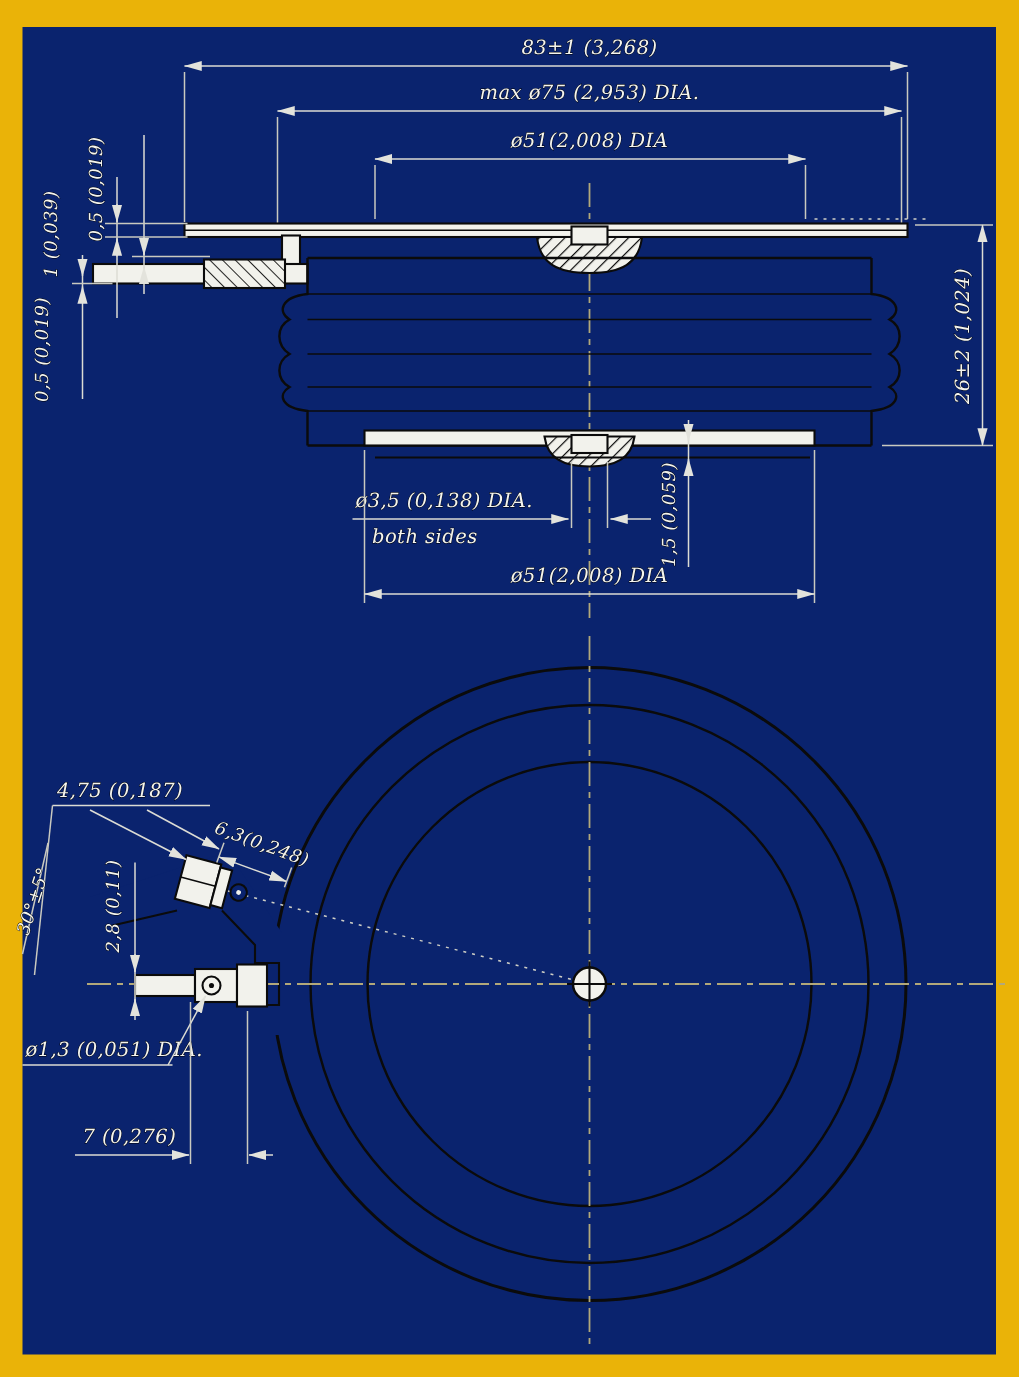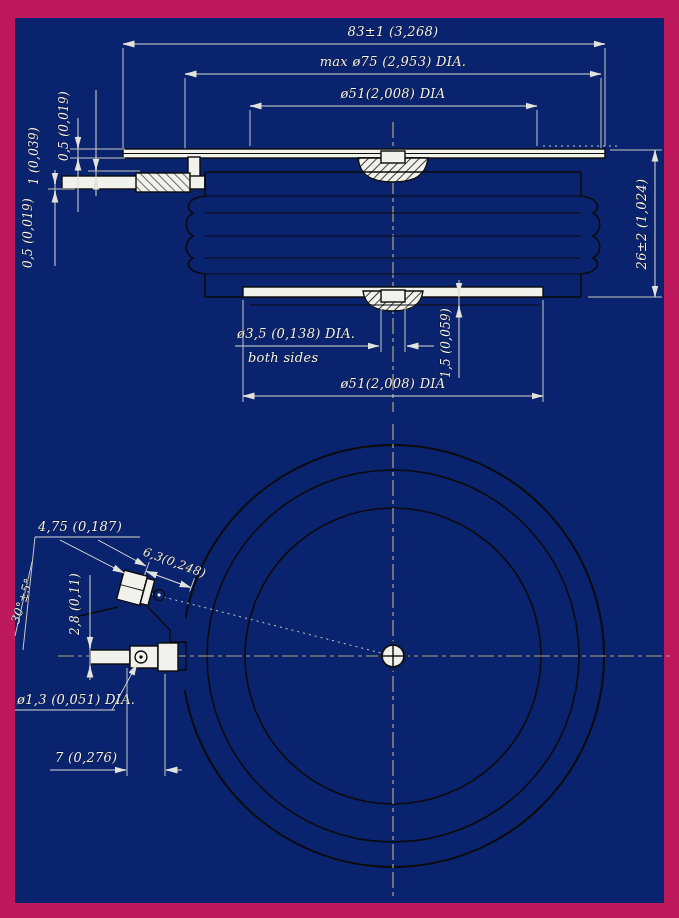--- a/index.html
+++ b/index.html
@@ -1,16 +1,16 @@
 <!DOCTYPE html>
 <html><head>
 <meta charset="utf-8">
 <style>
   html,body{margin:0;padding:0;background:#ffffff;}
-  #stage{position:relative;width:679px;height:918px;background:#be185d;overflow:hidden;
+  #stage{position:relative;width:679px;height:918px;background:#eab308;overflow:hidden;
          font-family:"DejaVu Serif", serif;}
   svg{position:absolute;left:0;top:0;}
   .dim-text{font-family:"DejaVu Serif", serif;font-style:italic;font-size:13px;
             fill:#f4f4ee;stroke:#000000;stroke-width:.55;paint-order:stroke;
             letter-spacing:.3px;}
   .dim-text-sm{font-size:12px;}
   .dimline{stroke:#dcdcd4;stroke-width:1;fill:none;}
   .extline{stroke:#c9c9c0;stroke-width:1;fill:none;}
   .ink{stroke:#0b0b0b;fill:none;}
   .white-part{fill:#f2f2ec;stroke:#0b0b0b;stroke-width:1.4;}

